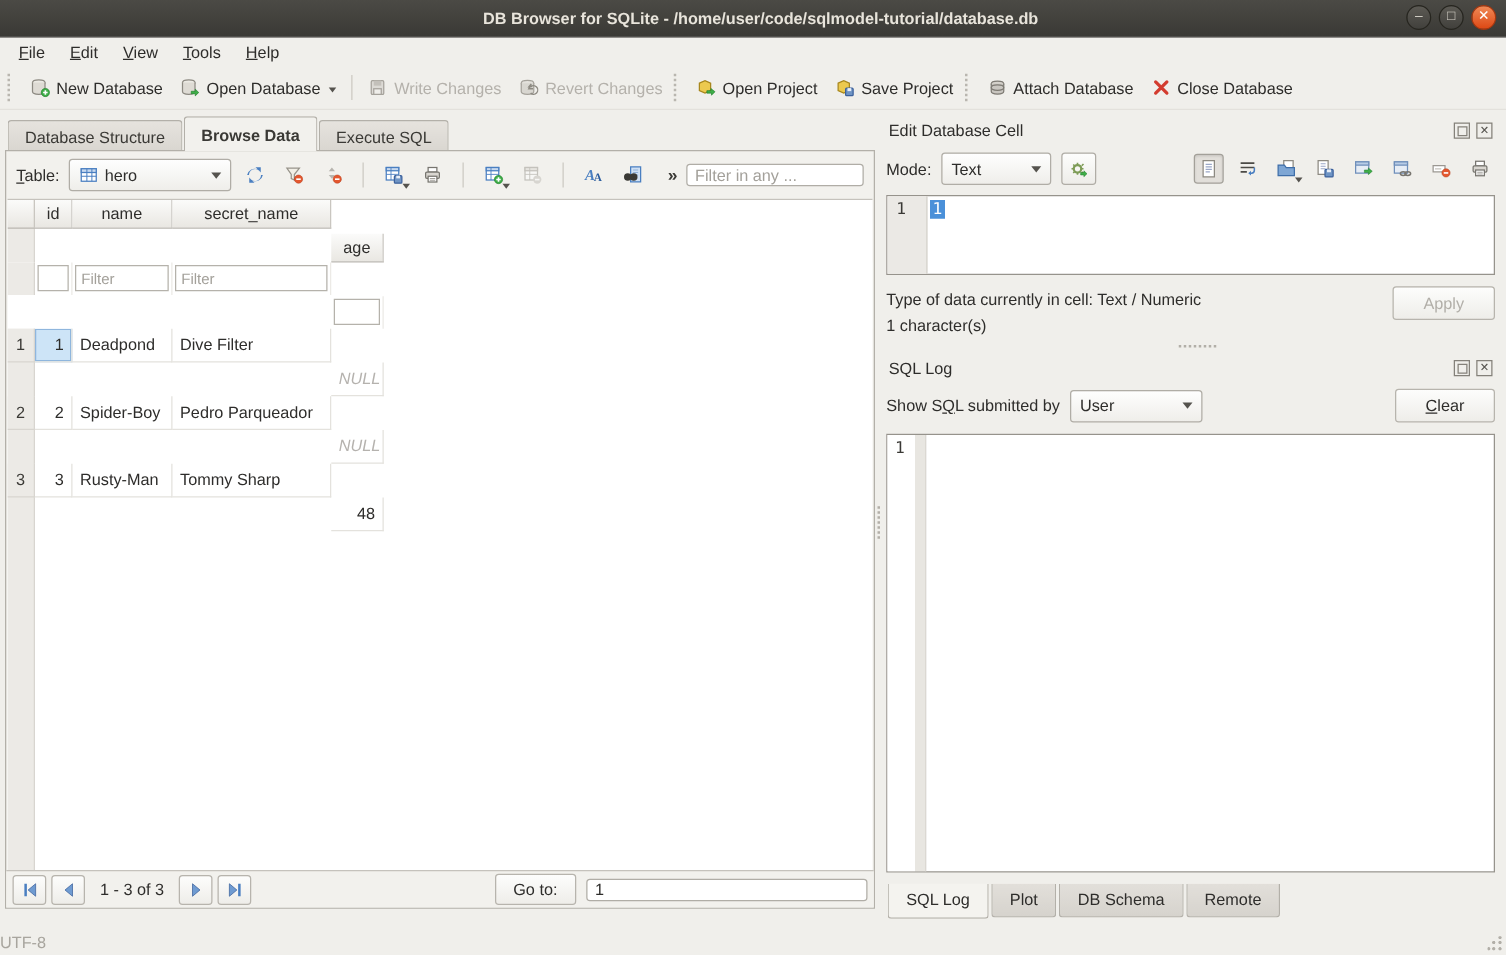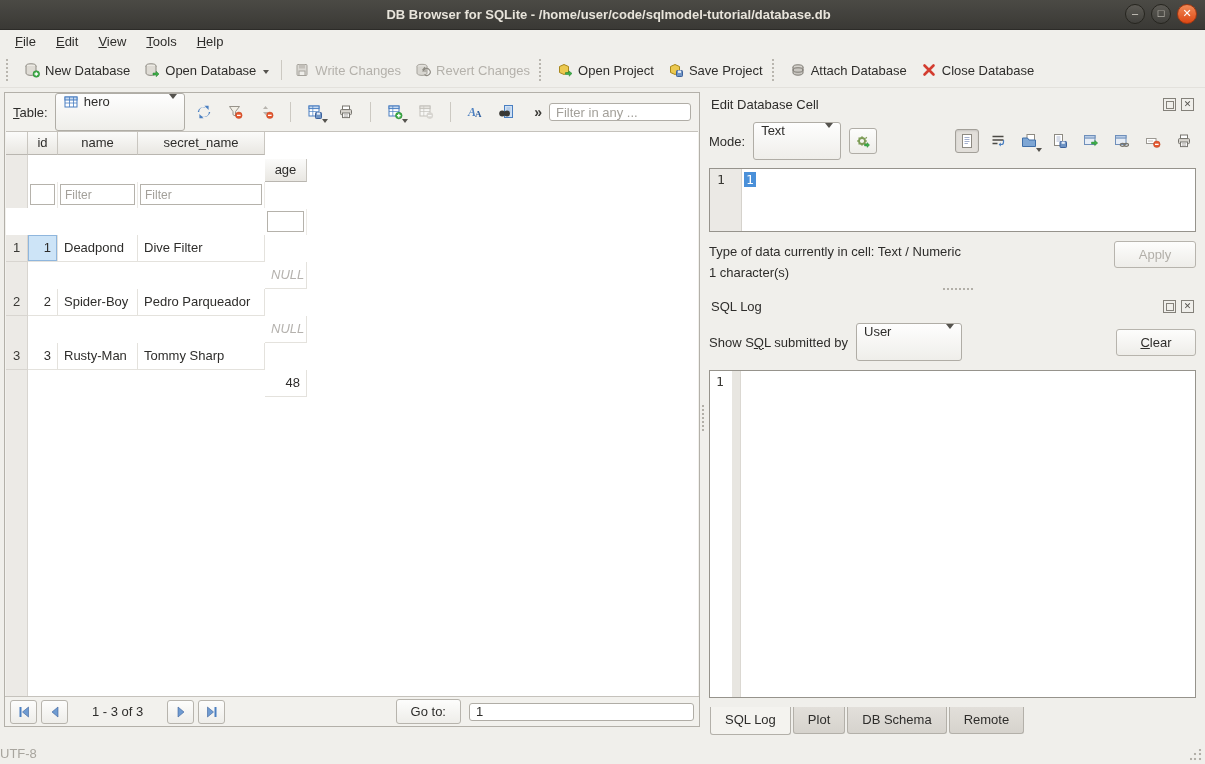--- a/index.html
+++ b/index.html
@@ -75,24 +75,24 @@
     position:relative; z-index:2;
   }
   .panel-frame {
     flex:1; border:1px solid #b3b0a9; background:#f2f1ed;
     display:flex; flex-direction:column; margin-top:-1px; min-height:0;
   }
 
   
   .browse-bar { height:38px; flex:0 0 38px; display:flex; align-items:center; padding:0 8px 0 8px; gap:7px; }
   .combo {
-    display:flex; align-items:flex-start; gap:5px;
+    display:flex; align-items:center; gap:5px;
     border:1px solid #b0ada6; border-radius:3px;
     background:linear-gradient(#fefefe,#efeeea);
-    height:38px; padding:0 7px;
+    height:26px; padding:0 7px;
   }
   .combo .arrow { width:0; height:0; border-left:4px solid transparent; border-right:4px solid transparent; border-top:5px solid #55534e; margin-left:auto; }
   .combo-table { width:130px; }
   .ibtn { width:24px; height:24px; display:flex; align-items:center; justify-content:center; border-radius:3px; position:relative; }
   .ibtn.with-dd:after { content:""; position:absolute; right:-1px; bottom:1px; width:0; height:0; border-left:3px solid transparent; border-right:3px solid transparent; border-top:4px solid #55534e; }
   .ibtn.disabled { opacity:.45; }
   .overflow-chevron { color:#3a3935; font-size:14px; font-weight:bold; margin-left:auto; }
   input.text-field {
     border:1px solid #b0ada6; border-radius:3px; background:#fff;
     height:18px; padding:0 6px; font:13px "Liberation Sans", sans-serif; color:#2e2d2b;
@@ -131,21 +131,21 @@
 
   
   .navbar {
     height:30px; flex:0 0 30px; border-top:1px solid #c5c2bc;
     display:flex; align-items:center; padding:0 5px; gap:4px; background:#f2f1ed;
   }
   .nbtn {
     width:27px; height:24px; border:1px solid #b7b4ad; border-radius:3px;
     background:linear-gradient(#fdfdfc,#eeede9); display:flex; align-items:center; justify-content:center;
   }
-  .range-label { margin:0 20px; }
+  .range-label { margin:0 8px; }
   .goto-group { margin-left:auto; display:flex; align-items:center; gap:8px; }
   .btn {
     border:1px solid #b7b4ad; border-radius:3px;
     background:linear-gradient(#fdfdfc,#eeede9);
     padding:4px 14px; text-align:center;
   }
   .goto-input { width:225px; }
 
   
   .dock-header { height:22px; flex:0 0 22px; display:flex; align-items:center; padding:0 2px; }
@@ -308,20 +308,25 @@
       <svg class="i16" viewBox="0 0 16 16">
           <path d="M3.5 3.5l9 9M12.5 3.5l-9 9" stroke="#d33c2f" stroke-width="2.6" stroke-linecap="round"></path>
         </svg>
       <span>Close Database</span>
     </div>
   </div>
 
   <div class="main">
 
     <div class="left-col">
+      <div class="tabs-row">
+        <div class="tab">Database Structure</div>
+        <div class="tab active">Browse Data</div>
+        <div class="tab">Execute SQL</div>
+      </div>
 
       <div class="panel-frame">
 
         <div class="browse-bar">
           <span><span class="mn">T</span><span>able:</span></span>
 
           <div class="combo combo-table">
             <svg class="i16" viewBox="0 0 16 16">
                 <rect x="2" y="3" width="12" height="10" fill="#fff" stroke="#4a7fc1"></rect>
                 <rect x="2" y="3" width="12" height="3" fill="#c7d9ef" stroke="#4a7fc1"></rect>

